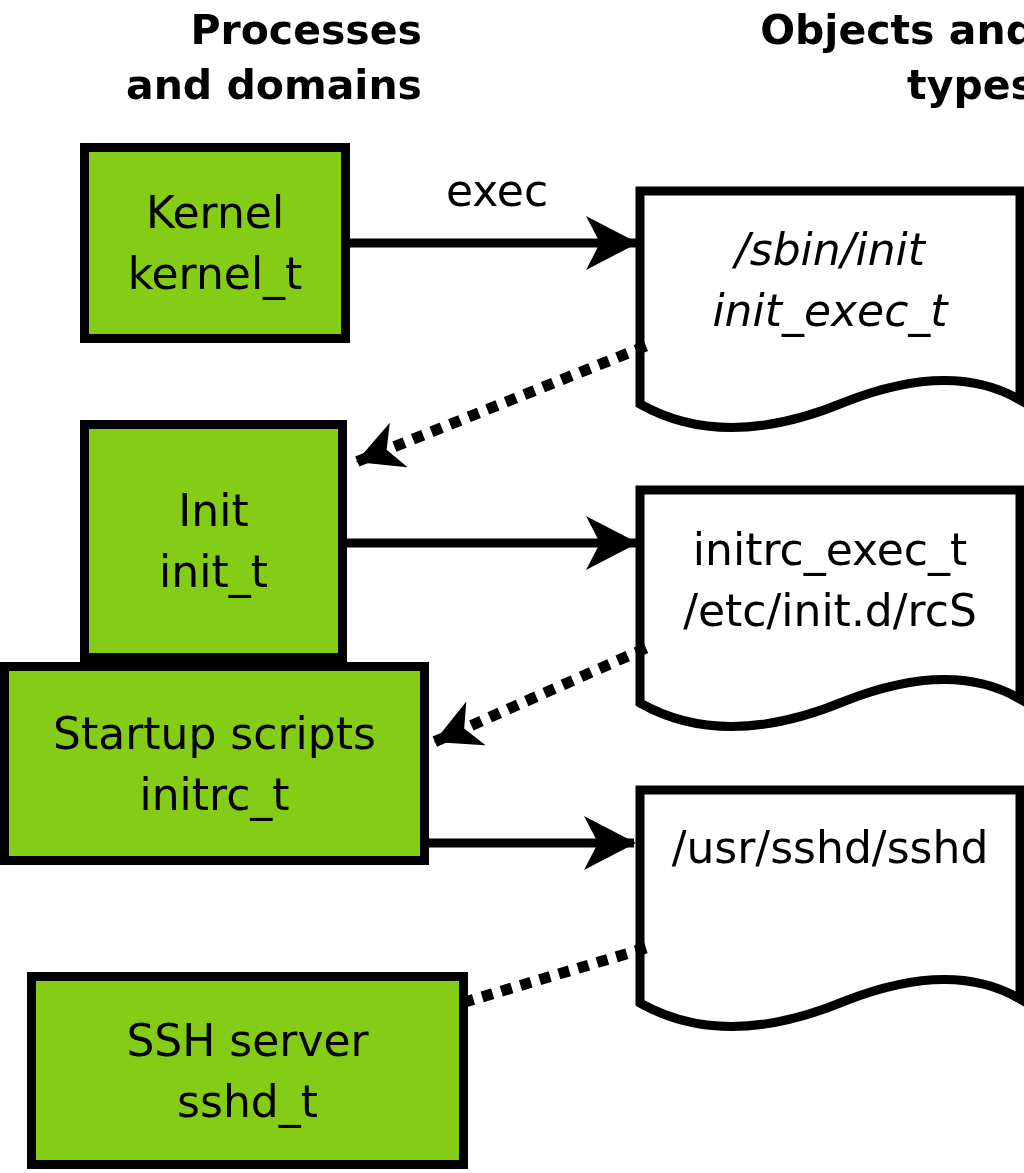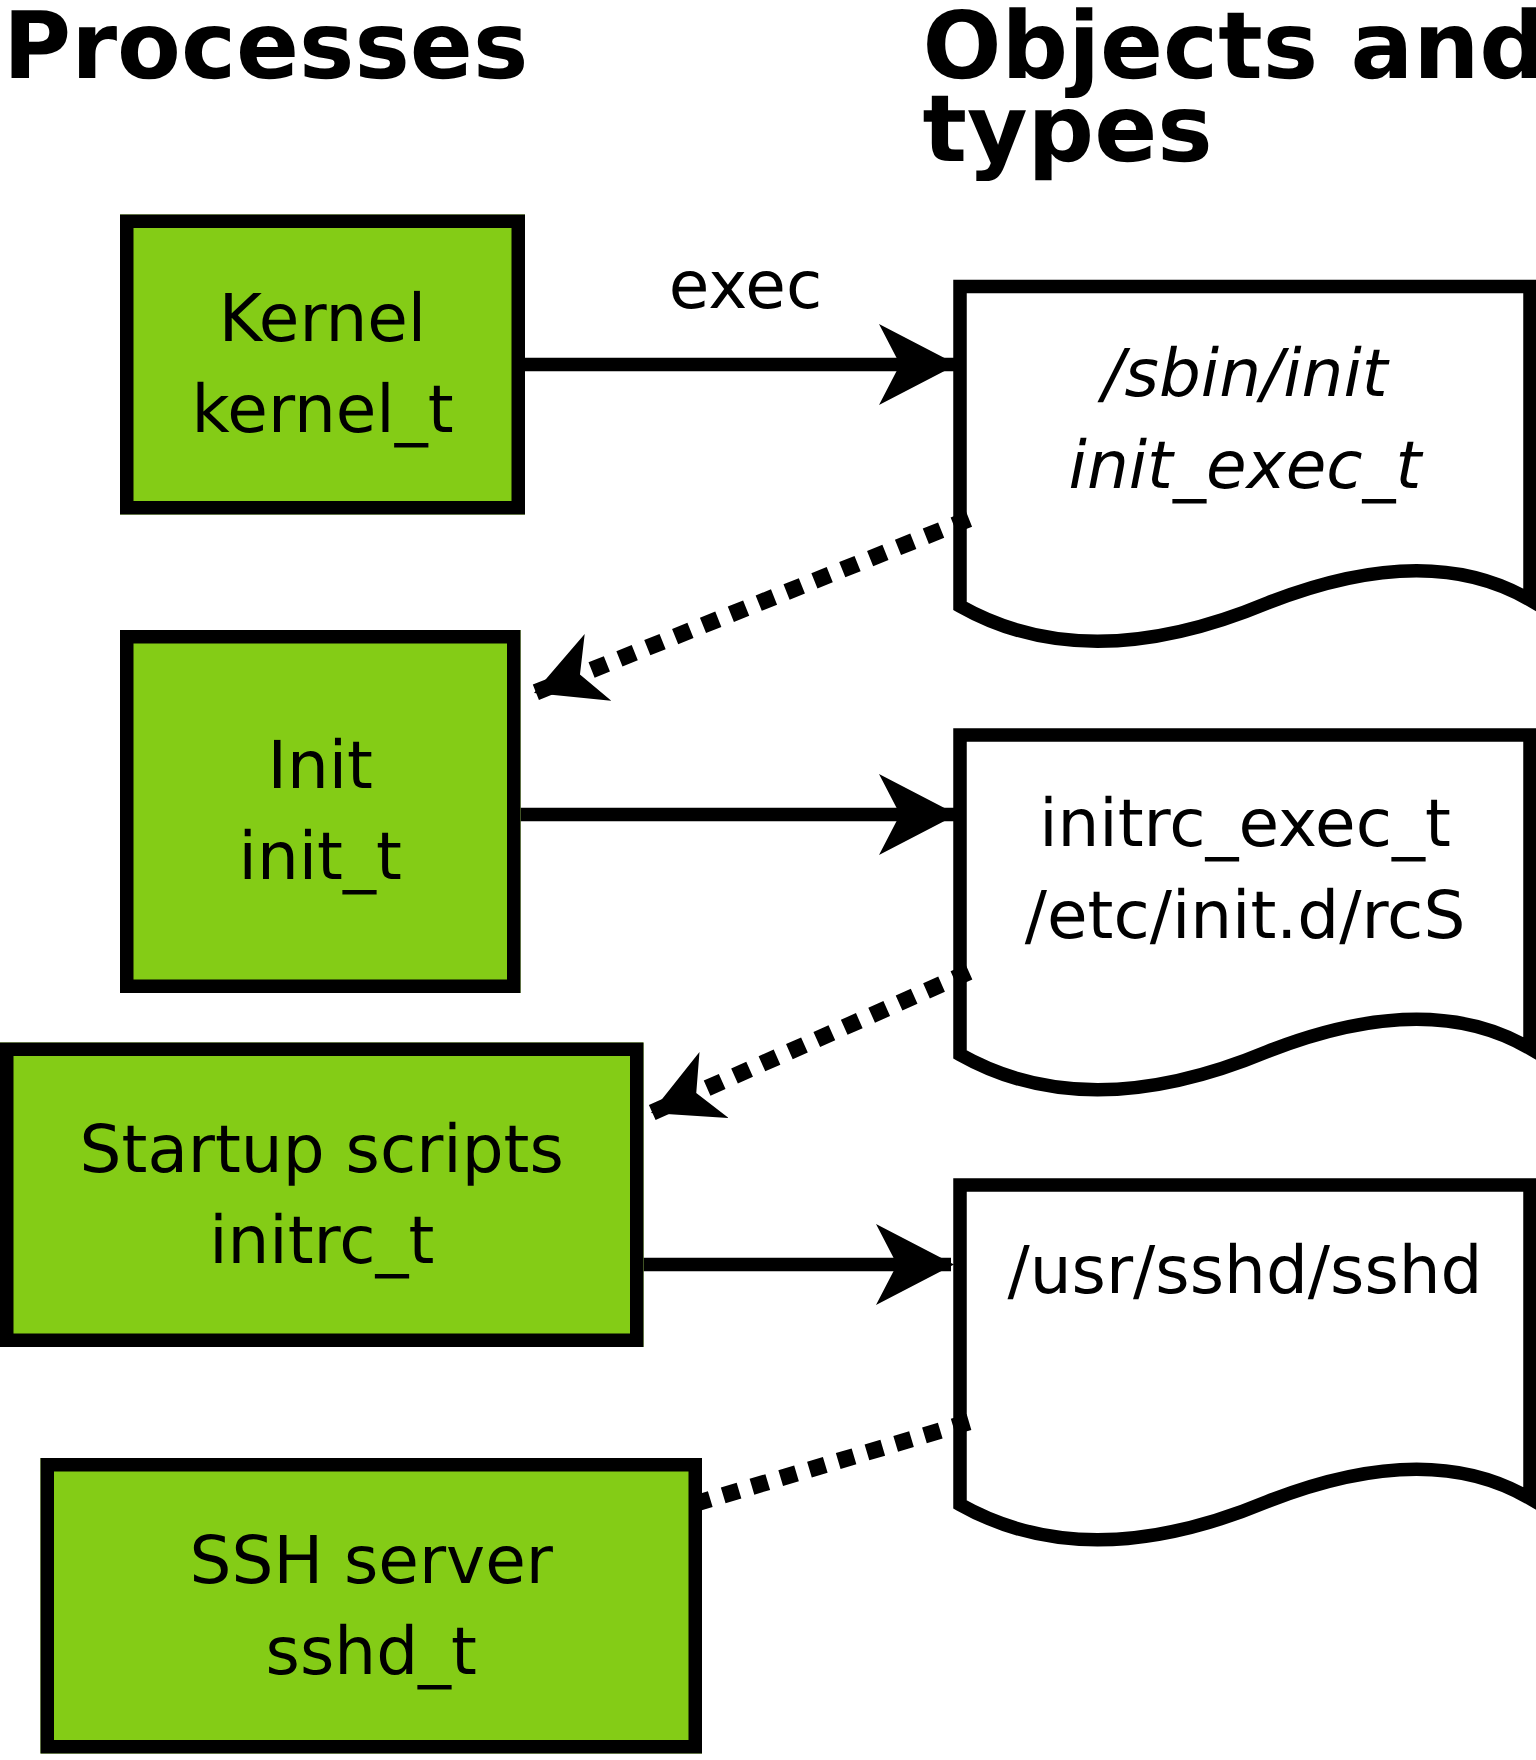--- a/index.html
+++ b/index.html
@@ -13,23 +13,23 @@
     overflow: hidden;
   }
   svg.layer {
     position: absolute;
     left: 0; top: 0;
     width: 1024px; height: 1173px;
   }
   .col-header {
     position: absolute;
     width: 420px;
-    text-align: left;
+    text-align: right;
     font-weight: bold;
-    font-size: 62px;
+    font-size: 41px;
     line-height: 55px;
     white-space: nowrap;
   }
   .col-header.left  { left: 2px;   top: 3px; }
   .col-header.right { left: 615px; top: 3px; }
   .pbox {
     position: absolute;
     box-sizing: border-box;
     border: 9px solid #000000;
     background: #84cc16;
@@ -37,21 +37,21 @@
     flex-direction: column;
     align-items: center;
     justify-content: center;
     text-align: left;
     font-size: 44px;
     line-height: 61px;
     white-space: nowrap;
   }
   .pbox.kernel  { left: 80px;  top: 143px; width: 270px; height: 200px; }
   .pbox.init    { left: 80px;  top: 420px; width: 267px; height: 242px; }
-  .pbox.startup { left: 0px;   top: 695px; width: 429px; height: 203px; }
+  .pbox.startup { left: 0px;   top: 662px; width: 429px; height: 203px; }
   .pbox.sshd    { left: 27px;  top: 972px; width: 441px; height: 197px; }
   .doc-text {
     position: absolute;
     left: 640px;
     width: 380px;
     text-align: center;
     font-size: 44px;
     line-height: 61px;
     white-space: nowrap;
   }
@@ -91,20 +91,21 @@
     <line x1="347" y1="543" x2="636" y2="543" stroke="#000000" stroke-width="9" marker-end="url(#ahSolid)"></line>
     <line x1="429" y1="843" x2="634" y2="843" stroke="#000000" stroke-width="9" marker-end="url(#ahSolid)"></line>
 
     <line x1="646" y1="346" x2="356" y2="462" stroke="#000000" stroke-width="11" stroke-dasharray="11 9" marker-end="url(#ahDotted)"></line>
     <line x1="646" y1="648" x2="434" y2="742" stroke="#000000" stroke-width="11" stroke-dasharray="11 9" marker-end="url(#ahDotted)"></line>
     <line x1="646" y1="948" x2="408" y2="1019" stroke="#000000" stroke-width="11" stroke-dasharray="11 9" marker-end="url(#ahDotted)"></line>
   </svg>
 
   <div class="col-header left">
     <div>Processes</div>
+    <div>and domains</div>
   </div>
   <div class="col-header right">
     <div>Objects and</div>
     <div>types</div>
   </div>
 
   <div class="edge-label">exec</div>
 
   <div class="pbox kernel">
     <span>Kernel</span>

